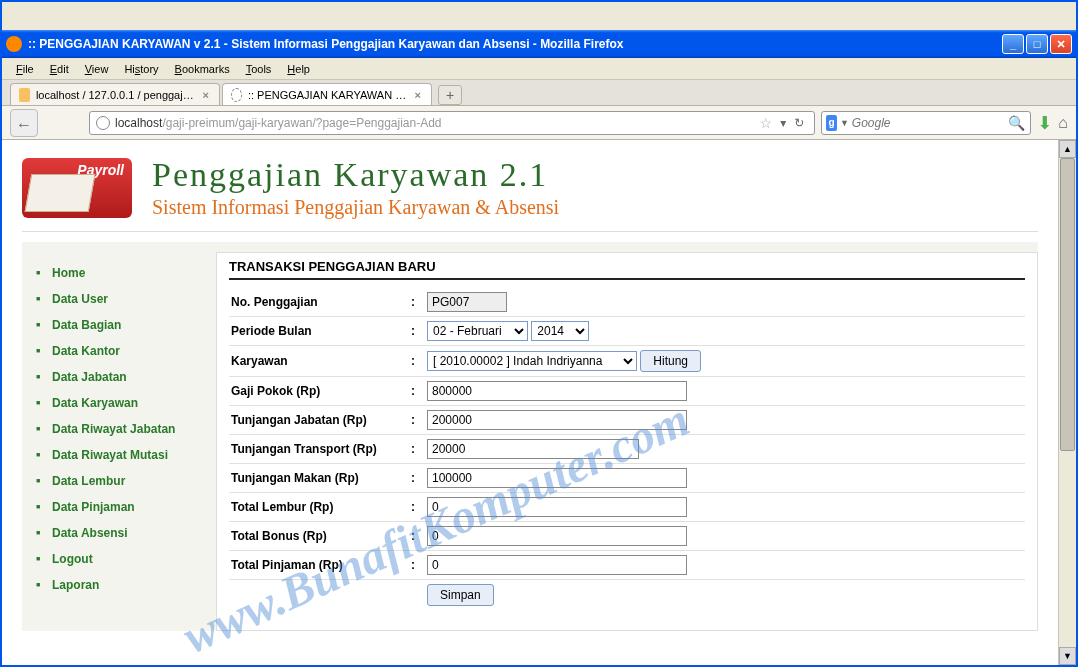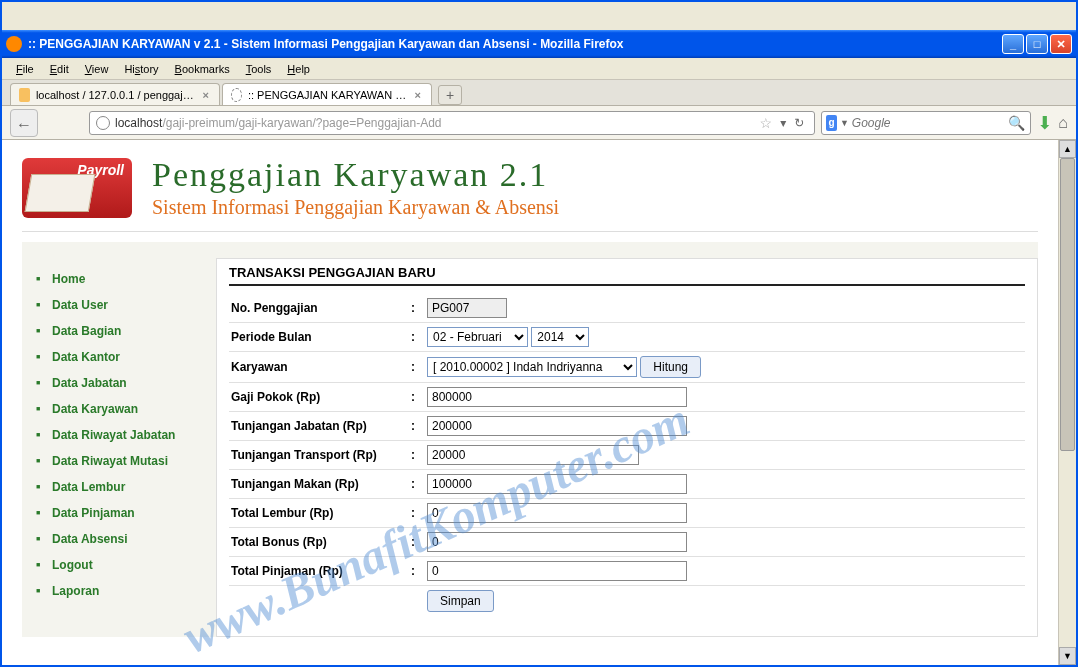--- a/index.html
+++ b/index.html
@@ -41,21 +41,21 @@
 .page { flex: 1; padding: 8px 20px; }
 .scrollbar { width: 18px; background: #ece9d8; border-left: 1px solid #c8c4b8; display: flex; flex-direction: column; }
 .scroll-btn { height: 18px; background: #ddd; border: 1px solid #aaa; display: flex; align-items: center; justify-content: center; font-size: 9px; cursor: pointer; }
 .scroll-track { flex: 1; position: relative; }
 .scroll-thumb { position: absolute; top: 0; left: 1px; right: 1px; height: 60%; background: #c8c4b8; border: 1px solid #999; border-radius: 2px; cursor: pointer; }
 .header { display: flex; align-items: center; gap: 20px; padding: 8px 0 12px 0; border-bottom: 1px solid #ddd; margin-bottom: 10px; }
 .logo { width: 110px; height: 60px; background: linear-gradient(to bottom, #e03a3a, #b01a1a); border-radius: 6px; position: relative; color: #fff; font-style: italic; font-weight: bold; font-size: 14px; display: flex; align-items: flex-start; justify-content: flex-end; padding: 4px 8px; }
 .logo::before { content: ""; position: absolute; left: 6px; bottom: 6px; width: 62px; height: 36px; background: #f4f0e8; transform: skewX(-10deg); border: 1px solid #c8b090; }
 .header-text h1 { font-family: Georgia, serif; font-size: 34px; color: #2a6b2a; letter-spacing: 2px; font-weight: normal; }
 .header-text h2 { font-family: Georgia, serif; font-size: 20px; color: #e07020; font-weight: normal; margin-top: 2px; }
-.body-row { display: flex; gap: 14px; background: #f4f4ee; padding-top: 16px; }
+.body-row { display: flex; gap: 14px; background: #f4f4ee; padding-top: 10px; }
 .sidebar { width: 180px; padding: 8px 0 8px 14px; }
 .sidebar ul { list-style: none; }
 .sidebar li { padding: 6px 0; font-size: 12px; font-weight: bold; color: #2a7a2a; cursor: pointer; position: relative; padding-left: 16px; }
 .sidebar li::before { content: "■"; position: absolute; left: 0; font-size: 7px; color: #2a7a2a; top: 9px; }
 .main { flex: 1; background: #fff; padding: 6px 12px 20px 12px; border: 1px solid #ddd; }
 .main-title { font-size: 13px; font-weight: bold; border-bottom: 2px solid #222; padding-bottom: 4px; margin-bottom: 8px; }
 .form-table { width: 100%; border-collapse: collapse; }
 .form-table td { padding: 4px 2px; font-size: 12px; vertical-align: middle; }
 .form-table tr { border-bottom: 1px solid #e0e0e0; }
 .form-table tr:last-child { border-bottom: none; }

